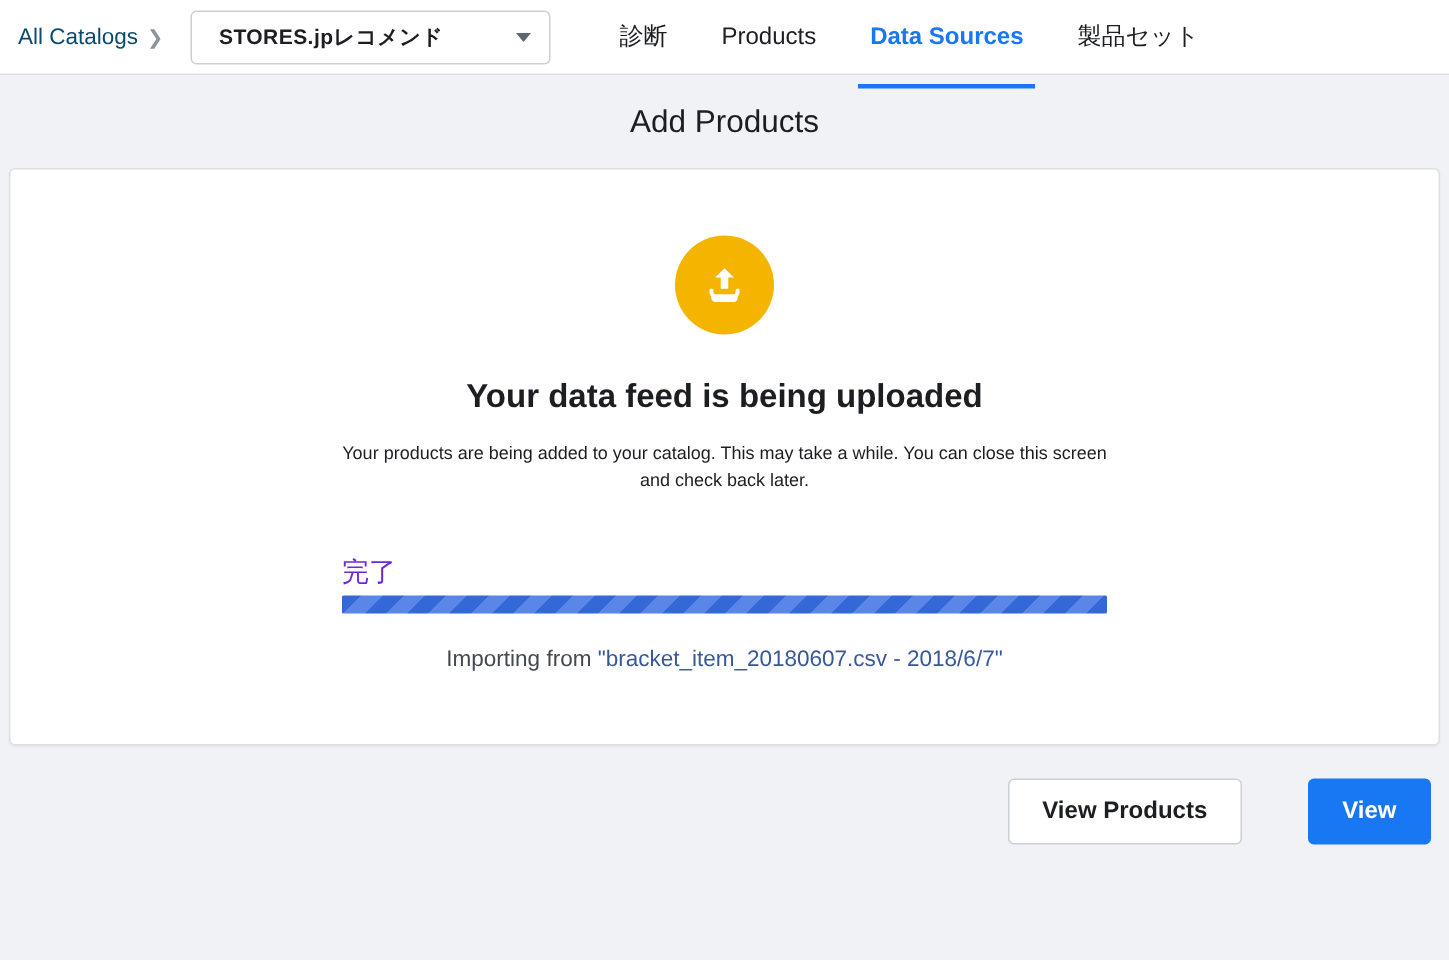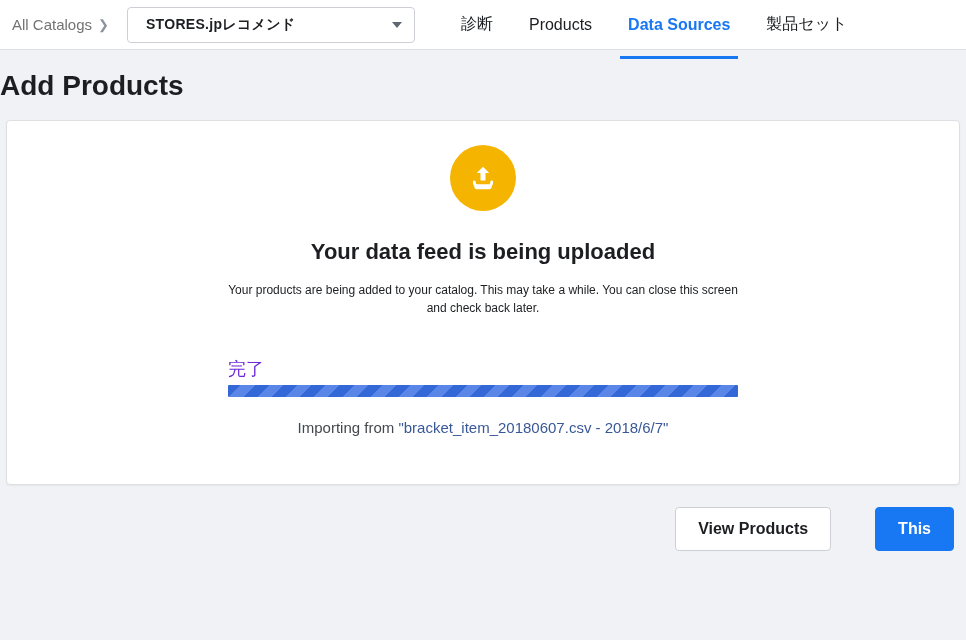--- a/index.html
+++ b/index.html
@@ -23,36 +23,36 @@
       padding: 0;
     }
     .breadcrumb {
       display: flex;
       align-items: center;
       padding: 0 12px;
       color: #606770;
       font-size: 15px;
     }
     .breadcrumb-link {
-      color: #737373;
+      color: #0c4a6e;
       cursor: pointer;
     }
     .chevron {
       margin-left: 6px;
       color: #8d949e;
       font-size: 13px;
     }
     .catalog-select {
       display: flex;
       align-items: center;
       justify-content: space-between;
       border: 1px solid #ccd0d5;
       border-radius: 4px;
       height: 36px;
-      width: 288px;
+      width: 240px;
       padding: 0 12px 0 18px;
       margin-left: 6px;
       cursor: pointer;
     }
     .catalog-select-label {
       font-size: 14px;
       font-weight: 700;
       color: #1c1e21;
       letter-spacing: 0.3px;
     }
@@ -86,32 +86,32 @@
     .tab.active::after {
       content: "";
       position: absolute;
       bottom: 0;
       left: 10px;
       right: 10px;
       height: 3px;
       background: #1877f2;
     }
     .page-title {
-      text-align: left;
-      font-size: 28px;
-      font-weight: 700;
+      text-align: center;
+      font-size: 21px;
+      font-weight: 400;
       color: #1c1e21;
       padding: 20px 0 18px;
     }
     .card {
       background: #fff;
       border: 1px solid #dddfe2;
       border-radius: 4px;
       margin: 0 6px;
-      padding: 24px 40px 48px;
+      padding: 44px 40px 48px;
       box-shadow: 0 1px 2px rgba(0,0,0,0.05);
     }
     .upload-icon-wrap {
       display: flex;
       justify-content: center;
       margin-bottom: 28px;
     }
     .upload-circle {
       width: 66px;
       height: 66px;
@@ -239,14 +239,14 @@
     <div class="progress-label">完了</div>
     <div class="progress-bar"></div>
     <div class="importing-text">
       <span>Importing from </span><span class="importing-file">"bracket_item_20180607.csv - 2018/6/7"</span>
     </div>
   </div>
 </div>
 
 <div class="footer-actions">
   <button class="btn btn-secondary">View Products</button>
-  <button class="btn btn-primary">This</button>
+  <button class="btn btn-primary">View</button>
 </div>
 
 </body></html>

